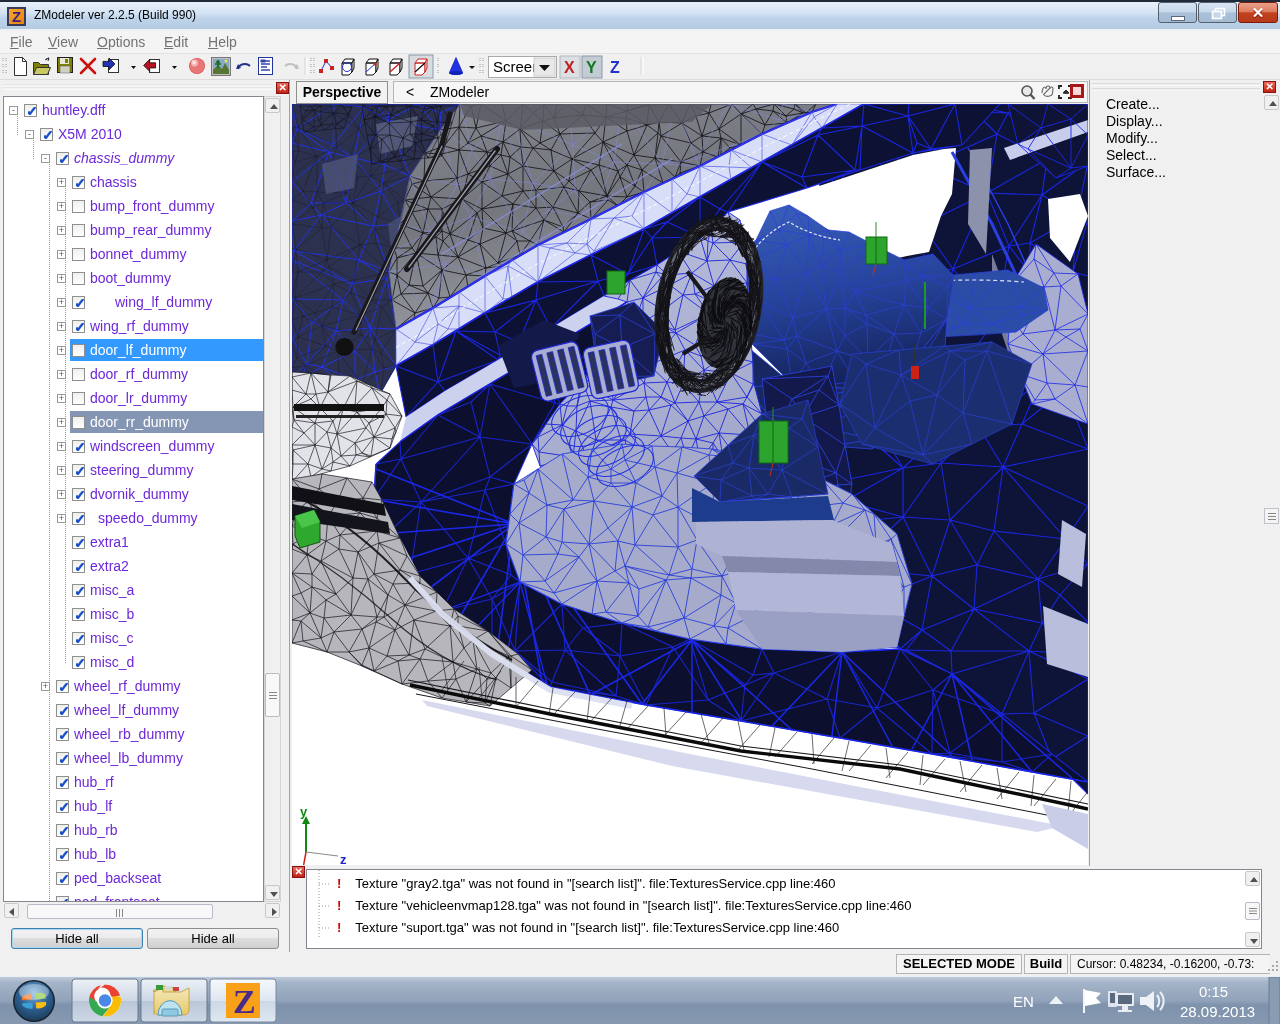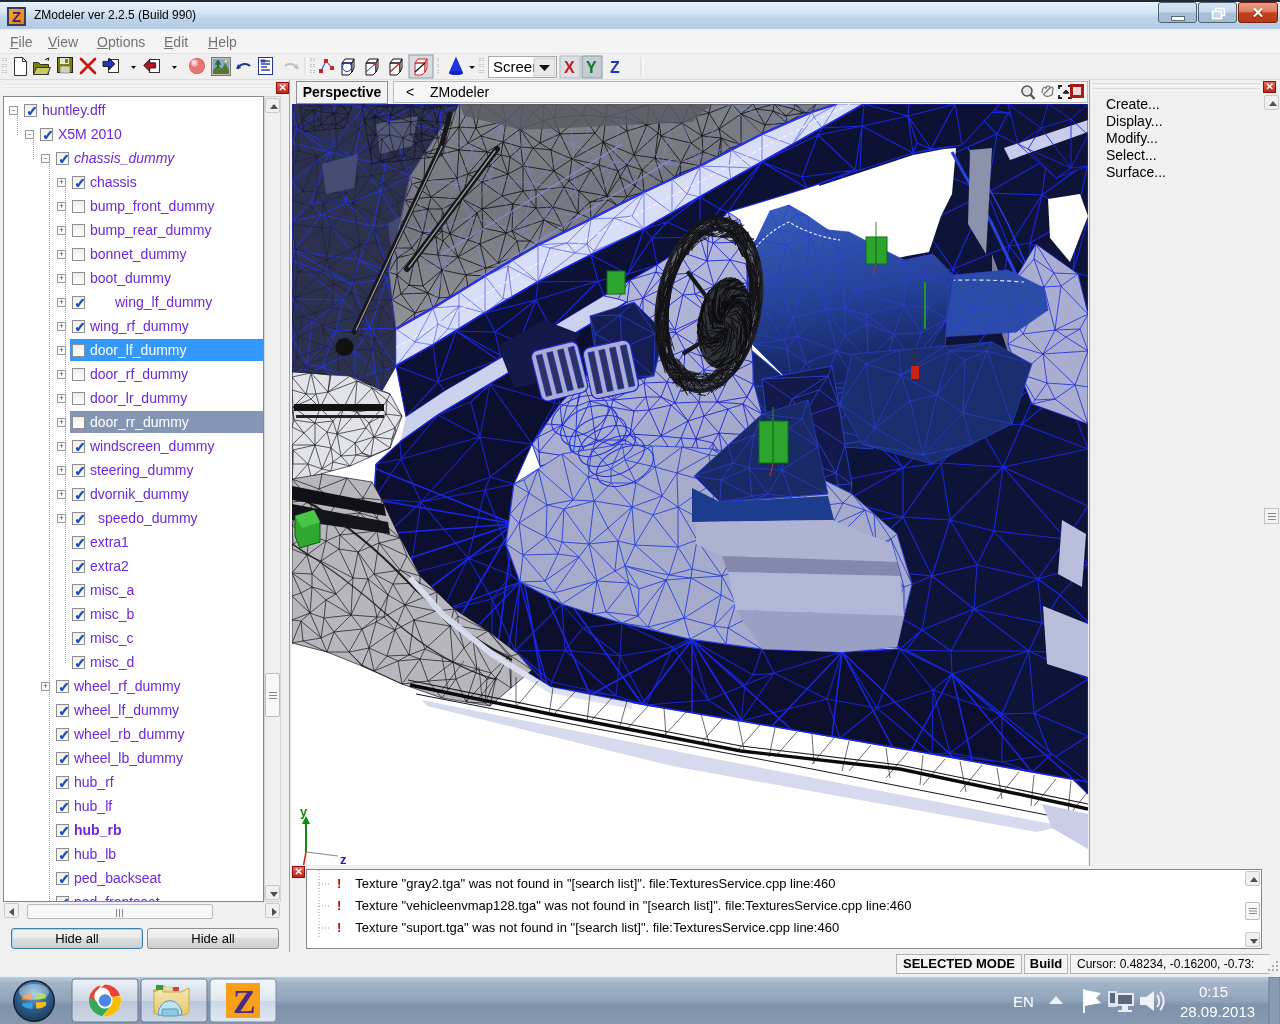--- a/index.html
+++ b/index.html
@@ -351,21 +351,21 @@
       <div class="trow" style="left:0;top:674px">
         <div class="tcb c" style="left:52px"></div>
         <div class="tlbl" style="left:68px;">hub_rf</div>
       </div>
       <div class="trow" style="left:0;top:698px">
         <div class="tcb c" style="left:52px"></div>
         <div class="tlbl" style="left:68px;">hub_lf</div>
       </div>
       <div class="trow" style="left:0;top:722px">
         <div class="tcb c" style="left:52px"></div>
-        <div class="tlbl" style="left:68px;font-weight:bold;">hub_rb</div>
+        <div class="tlbl" style="left:68px;">hub_rb</div>
       </div>
       <div class="trow" style="left:0;top:746px">
         <div class="tcb c" style="left:52px"></div>
         <div class="tlbl" style="left:68px;">hub_lb</div>
       </div>
       <div class="trow" style="left:0;top:770px">
         <div class="tcb c" style="left:52px"></div>
         <div class="tlbl" style="left:68px;">ped_backseat</div>
       </div>
       <div class="trow" style="left:0;top:794px">

